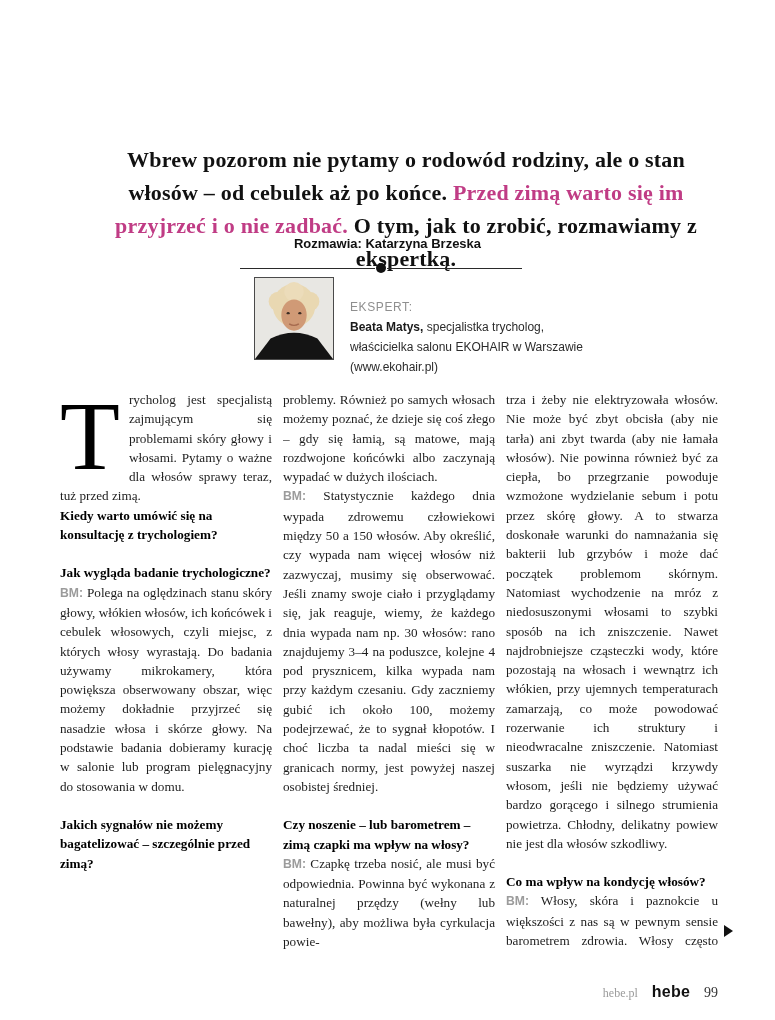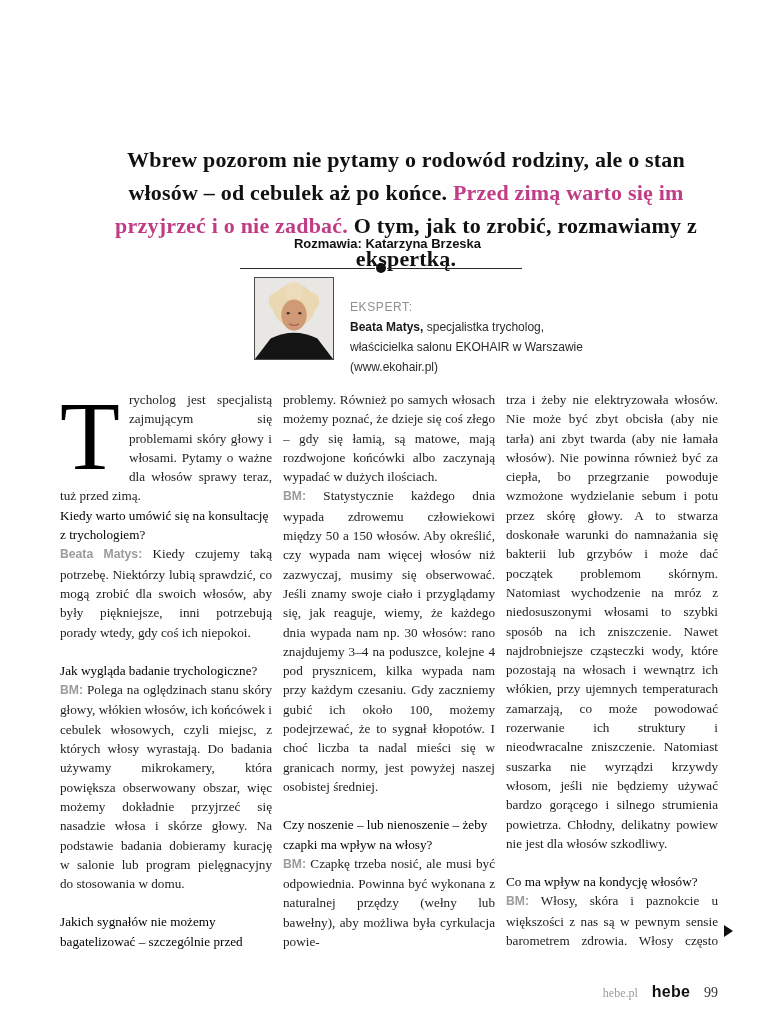--- a/index.html
+++ b/index.html
@@ -87,21 +87,21 @@
   .col {
     width: 212px; height: 562px;
     overflow: hidden;
     font-size: 13.2px;
     line-height: 19.3px;
     text-align: justify;
     color: #1c1c1c;
   }
   .col p { margin: 0; }
   .q {
-    font-weight: 400;
+    font-weight: 700;
     color: #000000;
     margin-top: 19px !important;
     text-align: left;
   }
   .q.first { margin-top: 0 !important; }
   .speaker {
     font-family: "Liberation Sans", sans-serif;
     font-weight: 700;
     font-size: 12.2px;
     color: #9b9b9b;
@@ -184,31 +184,30 @@
       <div class="expert-label">EKSPERT:</div>
       <div><span class="expert-name">Beata Matys,</span><span> specjalistka trycholog, właścicielka salonu EKOHAIR w Warszawie (www.ekohair.pl)</span></div>
     </div>
   </div>
 
   <div class="columns">
 
     <div class="col">
       <p><span class="dropcap">T</span><span>rycholog jest specjalistą zajmującym się problemami skóry głowy i włosami. Pytamy o ważne dla włosów sprawy teraz, tuż przed zimą.</span></p>
       <p class="q first">Kiedy warto umówić się na konsultację z trychologiem?</p>
-      <p><span class="speaker">Beata Matys:</span> <span>Kiedy czujemy taką potrzebę. Niektórzy lubią sprawdzić, co mogą zrobić dla swoich włosów, aby były piękniejsze, inni potrzebują porady wtedy, gdy coś ich niepokoi.</span></p>
       <p class="q">Jak wygląda badanie trychologiczne?</p>
       <p><span class="speaker">BM:</span> <span>Polega na oględzinach stanu skóry głowy, włókien włosów, ich końcówek i cebulek włosowych, czyli miejsc, z których włosy wyrastają. Do badania używamy mikrokamery, która powiększa obserwowany obszar, więc możemy dokładnie przyjrzeć się nasadzie włosa i skórze głowy. Na podstawie badania dobieramy kurację w salonie lub program pielęgnacyjny do stosowania w domu.</span></p>
       <p class="q">Jakich sygnałów nie możemy bagatelizować – szczególnie przed zimą?</p>
 
     </div>
 
     <div class="col">
       <p>problemy. Również po samych włosach możemy poznać, że dzieje się coś złego – gdy się łamią, są matowe, mają rozdwojone końcówki albo zaczynają wypadać w dużych ilościach.</p>
       <p><span class="speaker">BM:</span> <span>Statystycznie każdego dnia wypada zdrowemu człowiekowi między 50 a 150 włosów. Aby określić, czy wypada nam więcej włosów niż zazwyczaj, musimy się obserwować. Jeśli znamy swoje ciało i przyglądamy się, jak reaguje, wiemy, że każdego dnia wypada nam np. 30 włosów: rano znajdujemy 3–4 na poduszce, kolejne 4 pod prysznicem, kilka wypada nam przy każdym czesaniu. Gdy zaczniemy gubić ich około 100, możemy podejrzewać, że to sygnał kłopotów. I choć liczba ta nadal mieści się w granicach normy, jest powyżej naszej osobistej średniej.</span></p>
-      <p class="q">Czy noszenie – lub nienoszenie – żeby czapki ma wpływ na włosy?</p>
+      <p class="q">Czy noszenie – lub barometrem – zimą czapki ma wpływ na włosy?</p>
       <p><span class="speaker">BM:</span> <span>Czapkę trzeba nosić, ale musi być odpowiednia. Powinna być wykonana z naturalnej przędzy (wełny lub bawełny), aby możliwa była cyrkulacja powie-</span></p>
     </div>
 
     <div class="col">
       <p>trza i żeby nie elektryzowała włosów. Nie może być zbyt obcisła (aby nie tarła) ani zbyt twarda (aby nie łamała włosów). Nie powinna również być za ciepła, bo przegrzanie powoduje wzmożone wydzielanie sebum i potu przez skórę głowy. A to stwarza doskonałe warunki do namnażania się bakterii lub grzybów i może dać początek problemom skórnym. Natomiast wychodzenie na mróz z niedosuszonymi włosami to szybki sposób na ich zniszczenie. Nawet najdrobniejsze cząsteczki wody, które pozostają na włosach i wewnątrz ich włókien, przy ujemnych temperaturach zamarzają, co może powodować rozerwanie ich struktury i nieodwracalne zniszczenie. Natomiast suszarka nie wyrządzi krzywdy włosom, jeśli nie będziemy używać bardzo gorącego i silnego strumienia powietrza. Chłodny, delikatny powiew nie jest dla włosów szkodliwy.</p>
       <p class="q">Co ma wpływ na kondycję włosów?</p>
       <p><span class="speaker">BM:</span> <span>Włosy, skóra i paznokcie u większości z nas są w pewnym sensie barometrem zdrowia. Włosy często zaczynają wypadać, łamać się i przesuszać wtedy, gdy żyjemy w ciągłym stresie, w sytuacji gdy</span></p>
     </div>
 
   </div>

